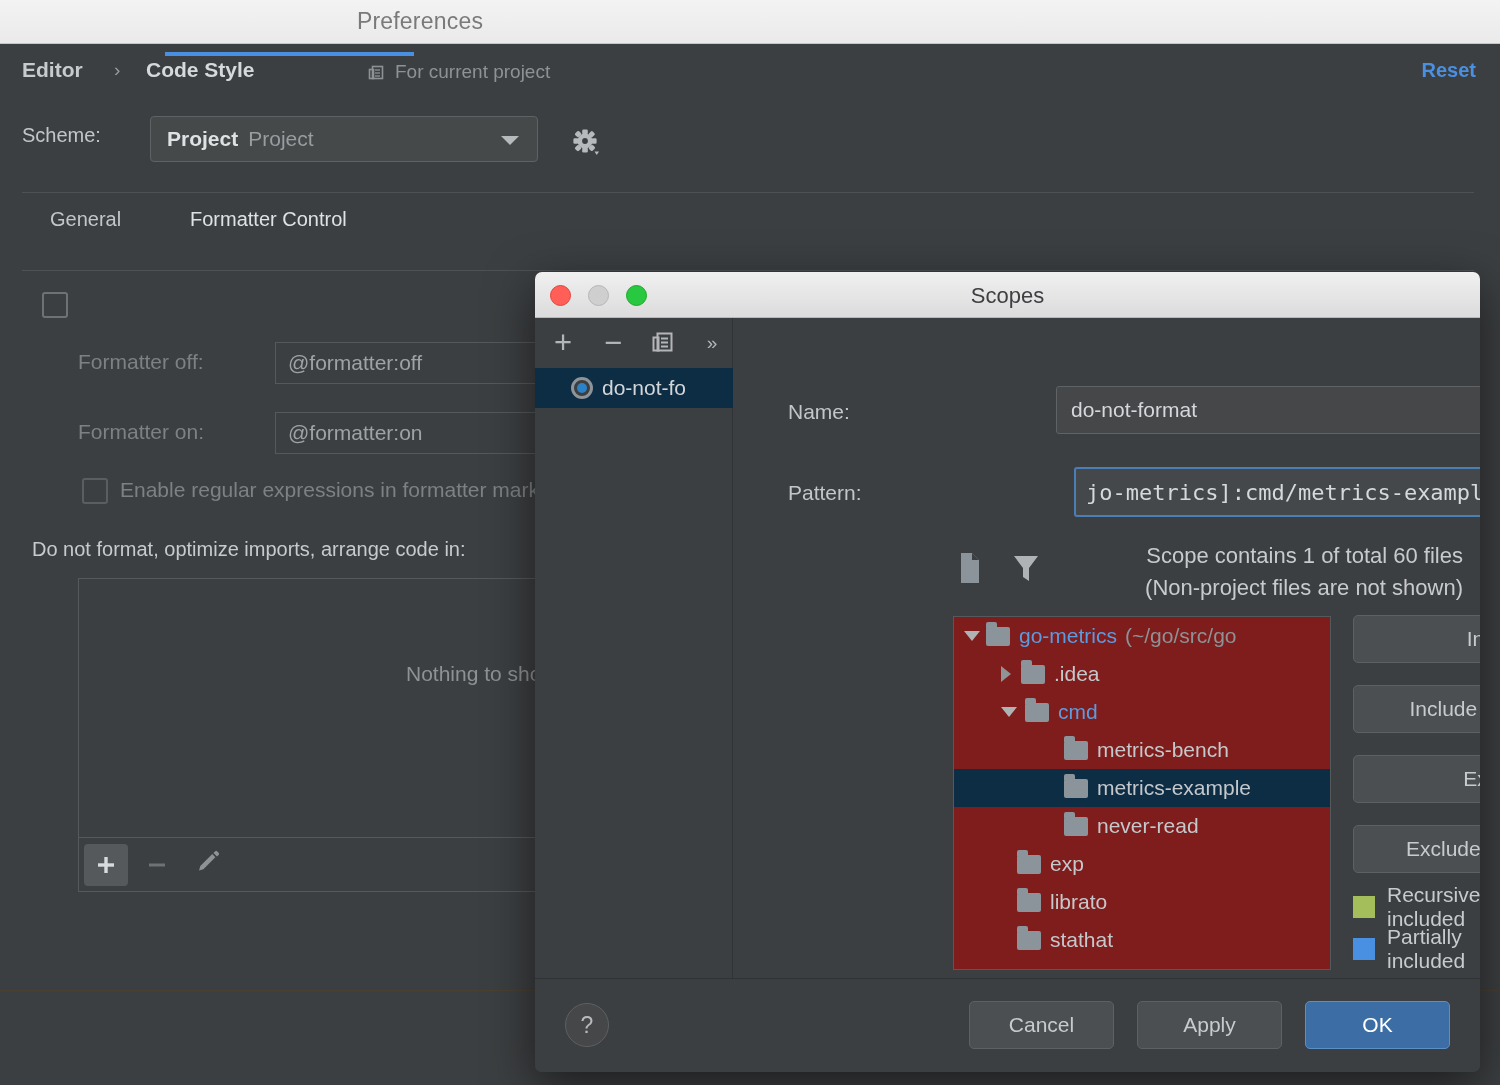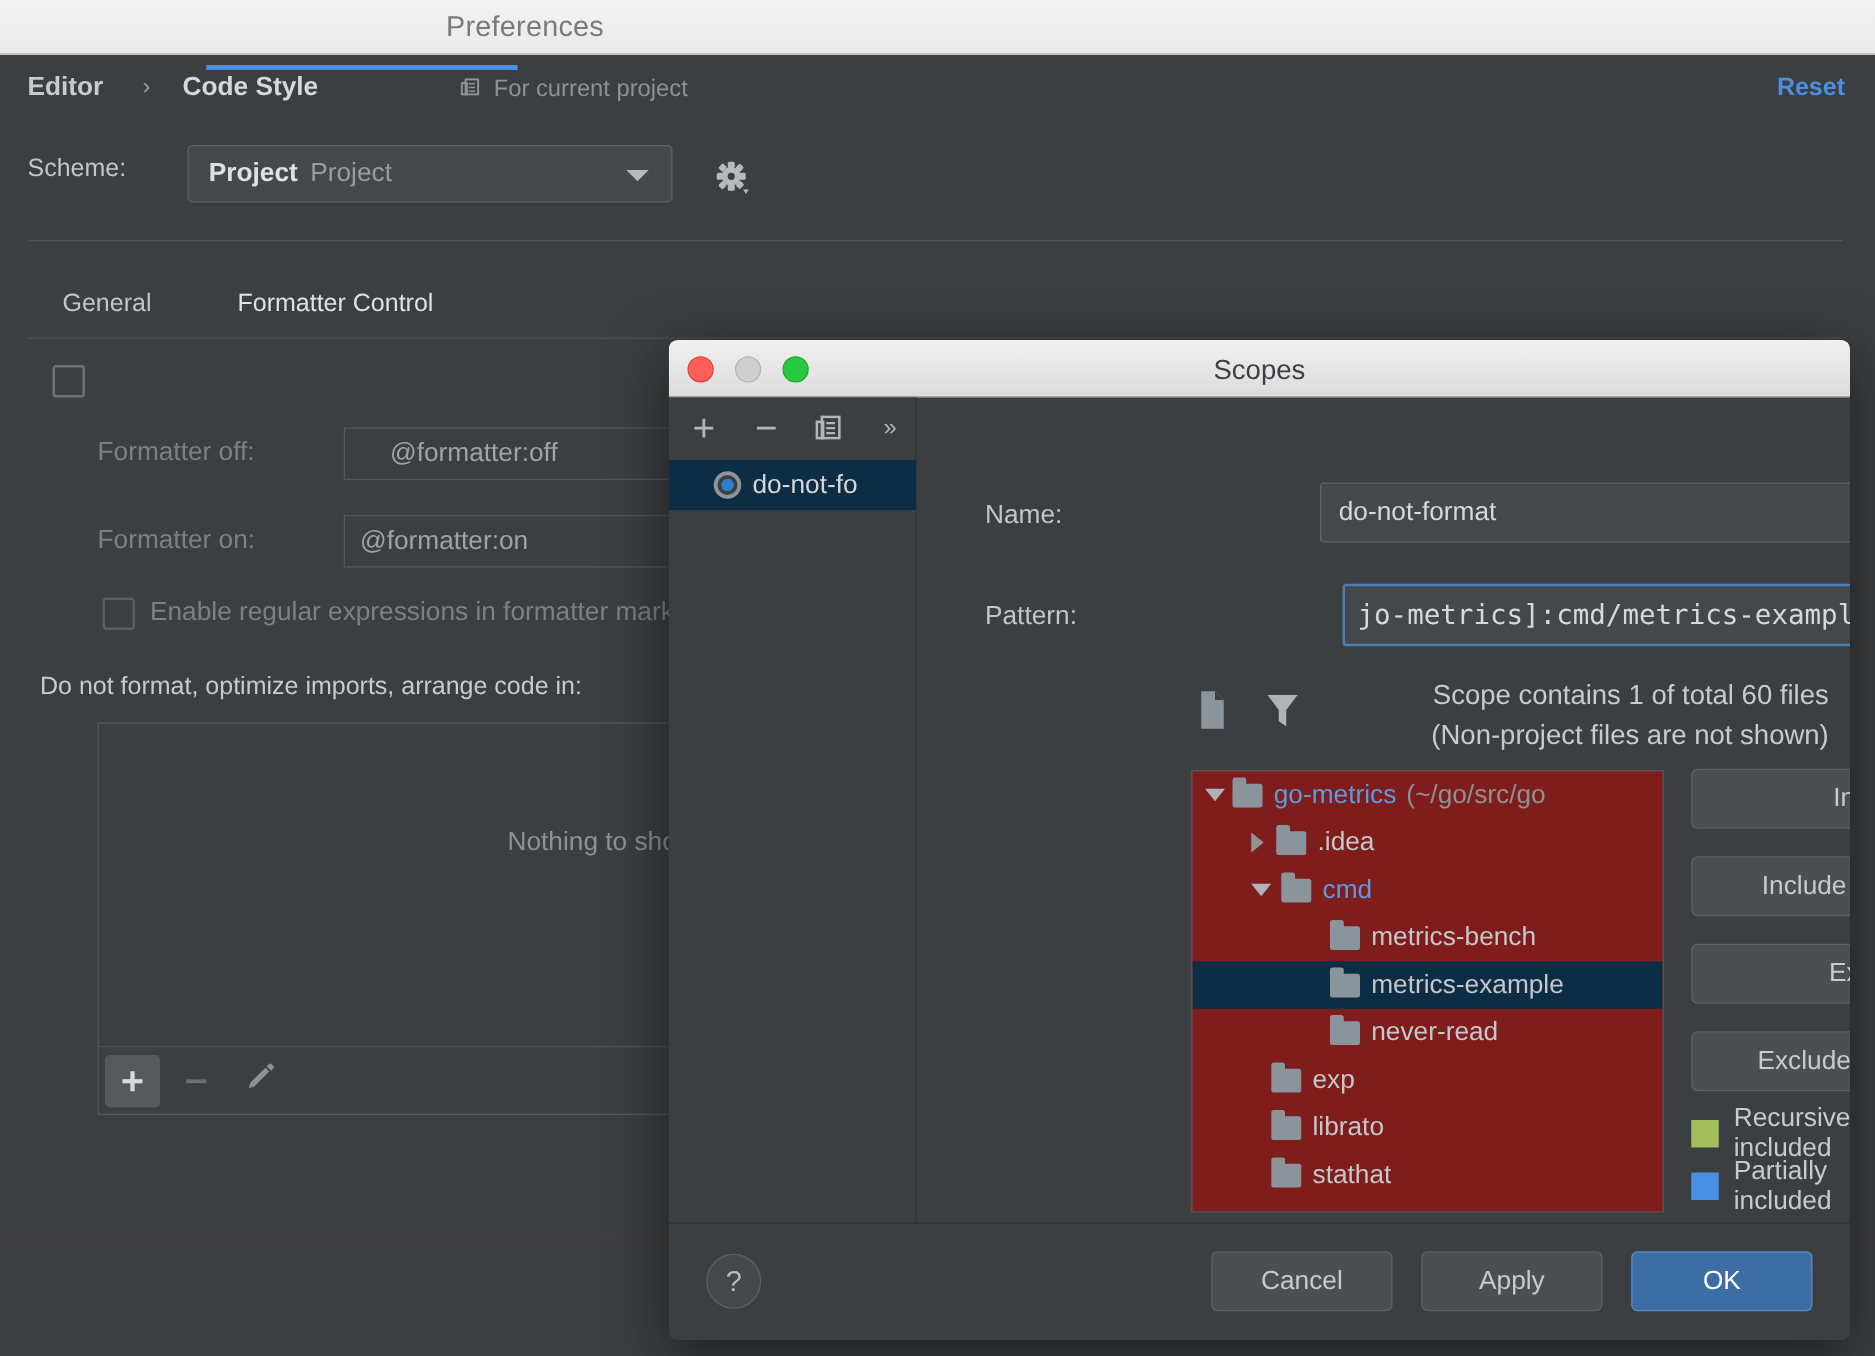--- a/index.html
+++ b/index.html
@@ -40,21 +40,21 @@
     position: absolute; left: 114px; top: 15px;
     font-size: 19px; color: #9a9da0;
   }
   #bc-codestyle {
     position: absolute; left: 146px; top: 14px;
     font-size: 21px; font-weight: bold; color: #d6d9dc;
   }
   #for-project {
     position: absolute; left: 368px; top: 17px;
     font-size: 19px; color: #8e9295;
-    display: flex; align-items: flex-start; gap: 8px;
+    display: flex; align-items: flex-end; gap: 8px;
   }
   #reset-link {
     position: absolute; right: 24px; top: 15px;
     font-size: 20px; font-weight: bold; color: #4a90e2; cursor: pointer;
   }
 
   
   #scheme-row { position: absolute; left: 0; top: 102px; width: 1336px; height: 72px; }
   #scheme-label {
     position: absolute; left: 22px; top: 22px;
@@ -75,21 +75,21 @@
     border-top: 9px solid #b7babd;
   }
   #scheme-gear { position: absolute; left: 568px; top: 22px; cursor: pointer; }
 
   #hr-top {
     position: absolute; left: 22px; top: 192px; width: 1452px; height: 1px;
     background: #4e5254;
   }
 
   
-  #tabs-row { position: absolute; left: 0; top: 224px; width: 1500px; height: 56px; }
+  #tabs-row { position: absolute; left: 0; top: 200px; width: 1500px; height: 56px; }
   .tab {
     position: absolute; top: 8px;
     font-size: 20px; color: #c3c6c9; cursor: pointer; padding-bottom: 16px;
   }
   .tab.active { color: #dfe2e5; }
   #tab-underline {
     position: absolute; left: 165px; top: 52px; width: 249px; height: 4px;
     background: #4a90e2;
   }
   #tabs-divider {
@@ -110,21 +110,21 @@
     font-size: 21px; color: #d2d5d8; white-space: nowrap;
   }
 
   #lbl-off {
     position: absolute; left: 78px; top: 350px;
     font-size: 21px; color: #7d8184;
   }
   #fld-off {
     position: absolute; left: 275px; top: 342px; width: 420px; height: 42px;
     border: 1px solid #55595b; background: #3c3f41;
-    display: flex; align-items: center; padding-left: 24px;
+    display: flex; align-items: center;
   }
   #lbl-on {
     position: absolute; left: 78px; top: 420px;
     font-size: 21px; color: #7d8184;
   }
   #fld-on {
     position: absolute; left: 275px; top: 412px; width: 420px; height: 42px;
     border: 1px solid #55595b; background: #3c3f41;
     display: flex; align-items: center;
   }

